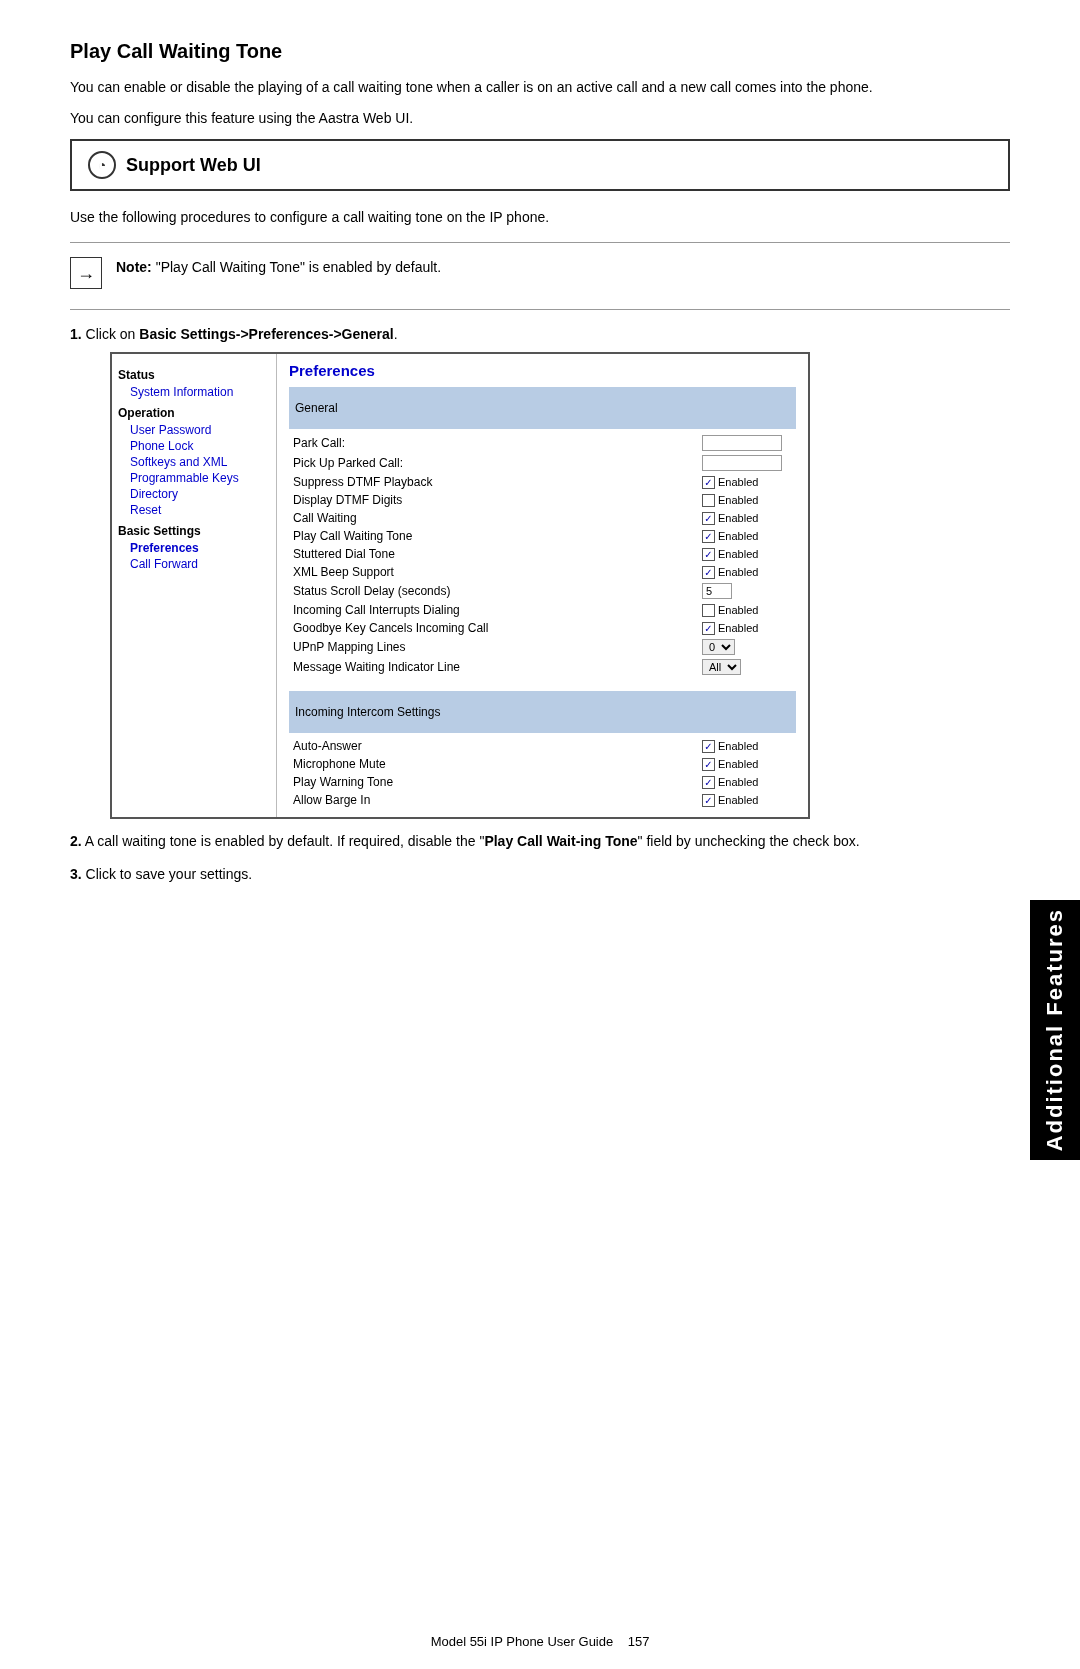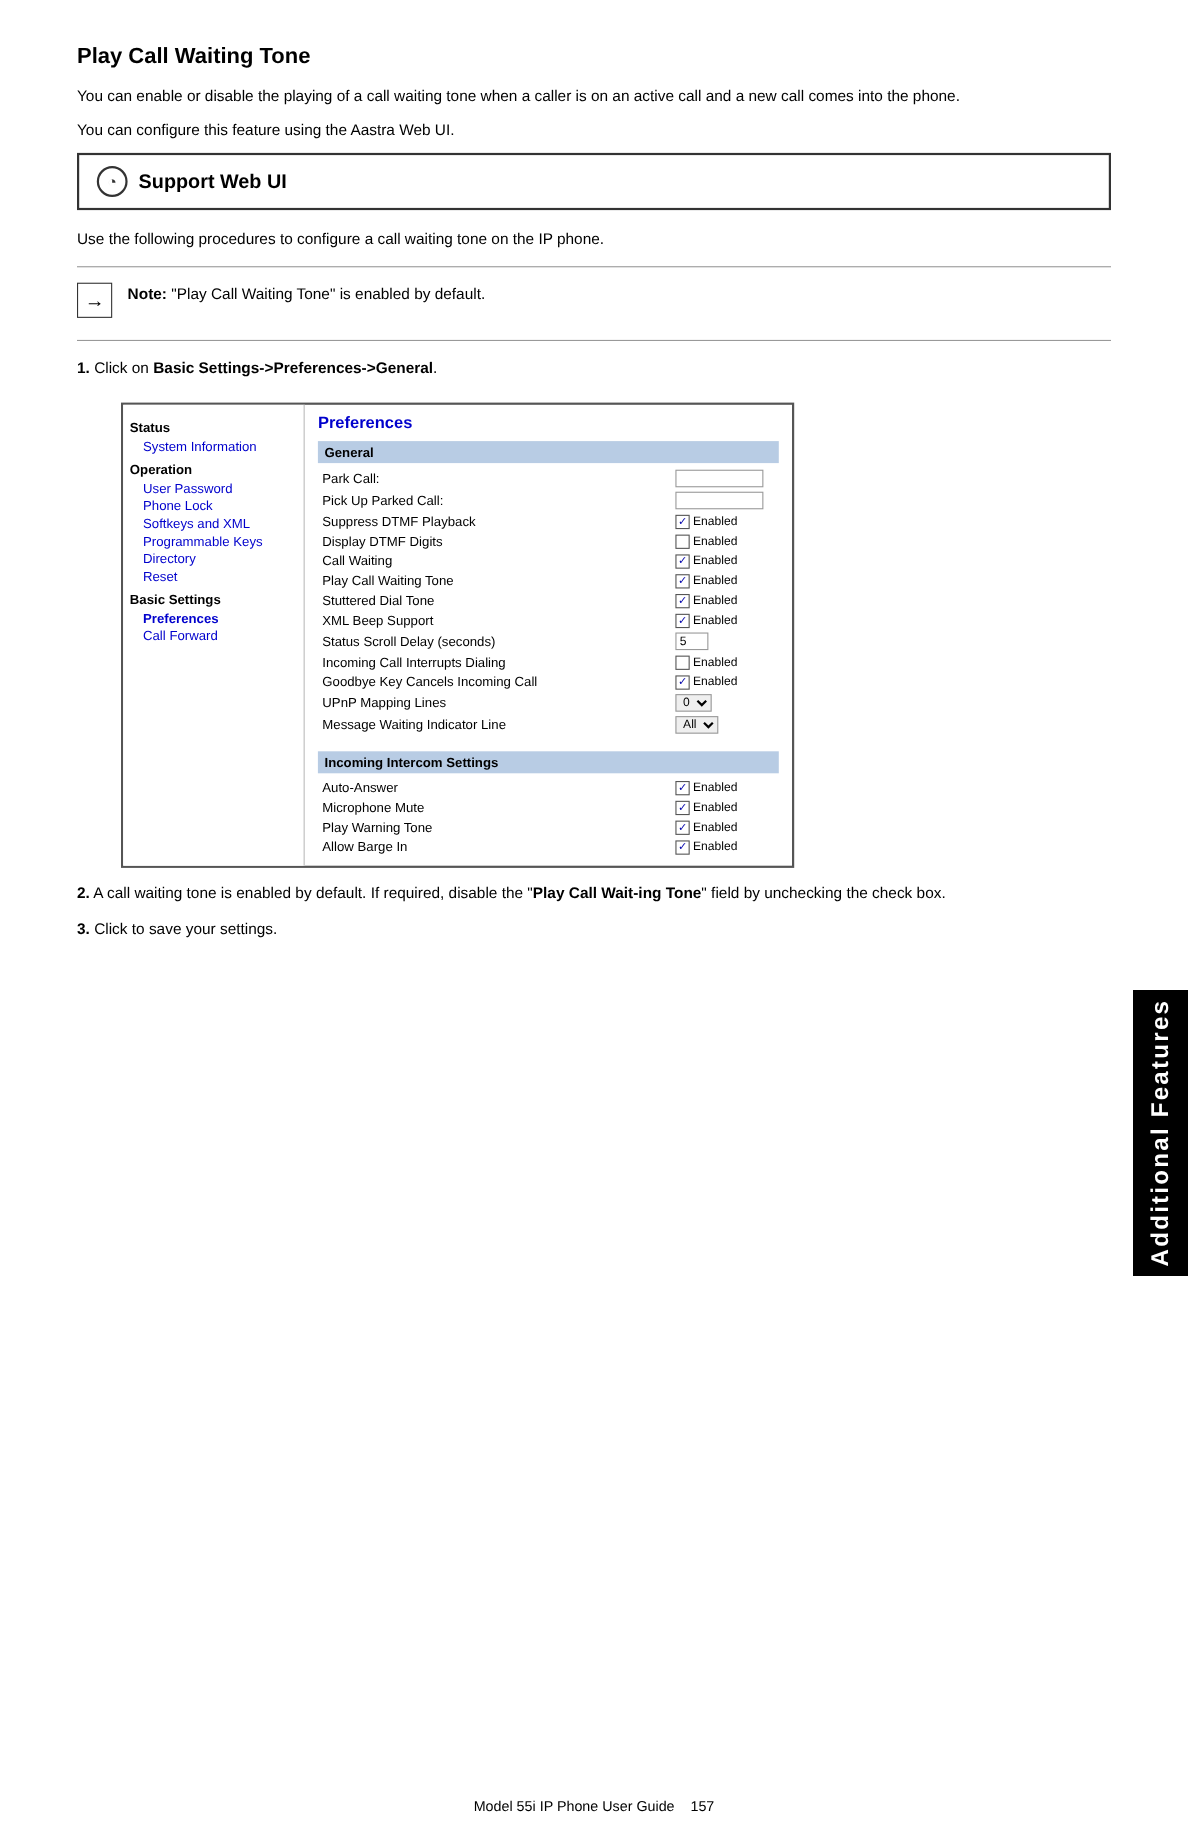--- a/index.html
+++ b/index.html
@@ -91,33 +91,33 @@
       flex-shrink: 0;
       background: #fff;
     }
 
     .note-text {
       font-size: 14px;
       line-height: 1.5;
     }
 
     .step-instruction {
-      margin: 16px 0 24px 0;
+      margin: 16px 0 10px 0;
       font-size: 14px;
     }
 
     .step-number {
       font-weight: bold;
     }
 
     
     .web-ui-screenshot {
       border: 2px solid #555;
       display: flex;
-      width: 612px;
+      width: 700px;
       margin-left: 40px;
       font-size: 12px;
       background: #fff;
     }
 
     .sidebar {
       width: 165px;
       background: #fff;
       padding: 8px 6px;
       border-right: 1px solid #bbb;
@@ -151,23 +151,23 @@
 
     .pref-title {
       font-size: 15px;
       font-weight: bold;
       color: #0000cc;
       margin-bottom: 8px;
     }
 
     .section-bar {
       background: #b8cce4;
-      padding: 3px 6px;
+      padding: 14px 6px;
       font-size: 12px;
-      font-weight: bold;
+      font-weight: normal;
       color: #000;
       margin-bottom: 4px;
     }
 
     .pref-row {
       display: flex;
       align-items: center;
       justify-content: space-between;
       padding: 2px 4px;
       font-size: 12px;

